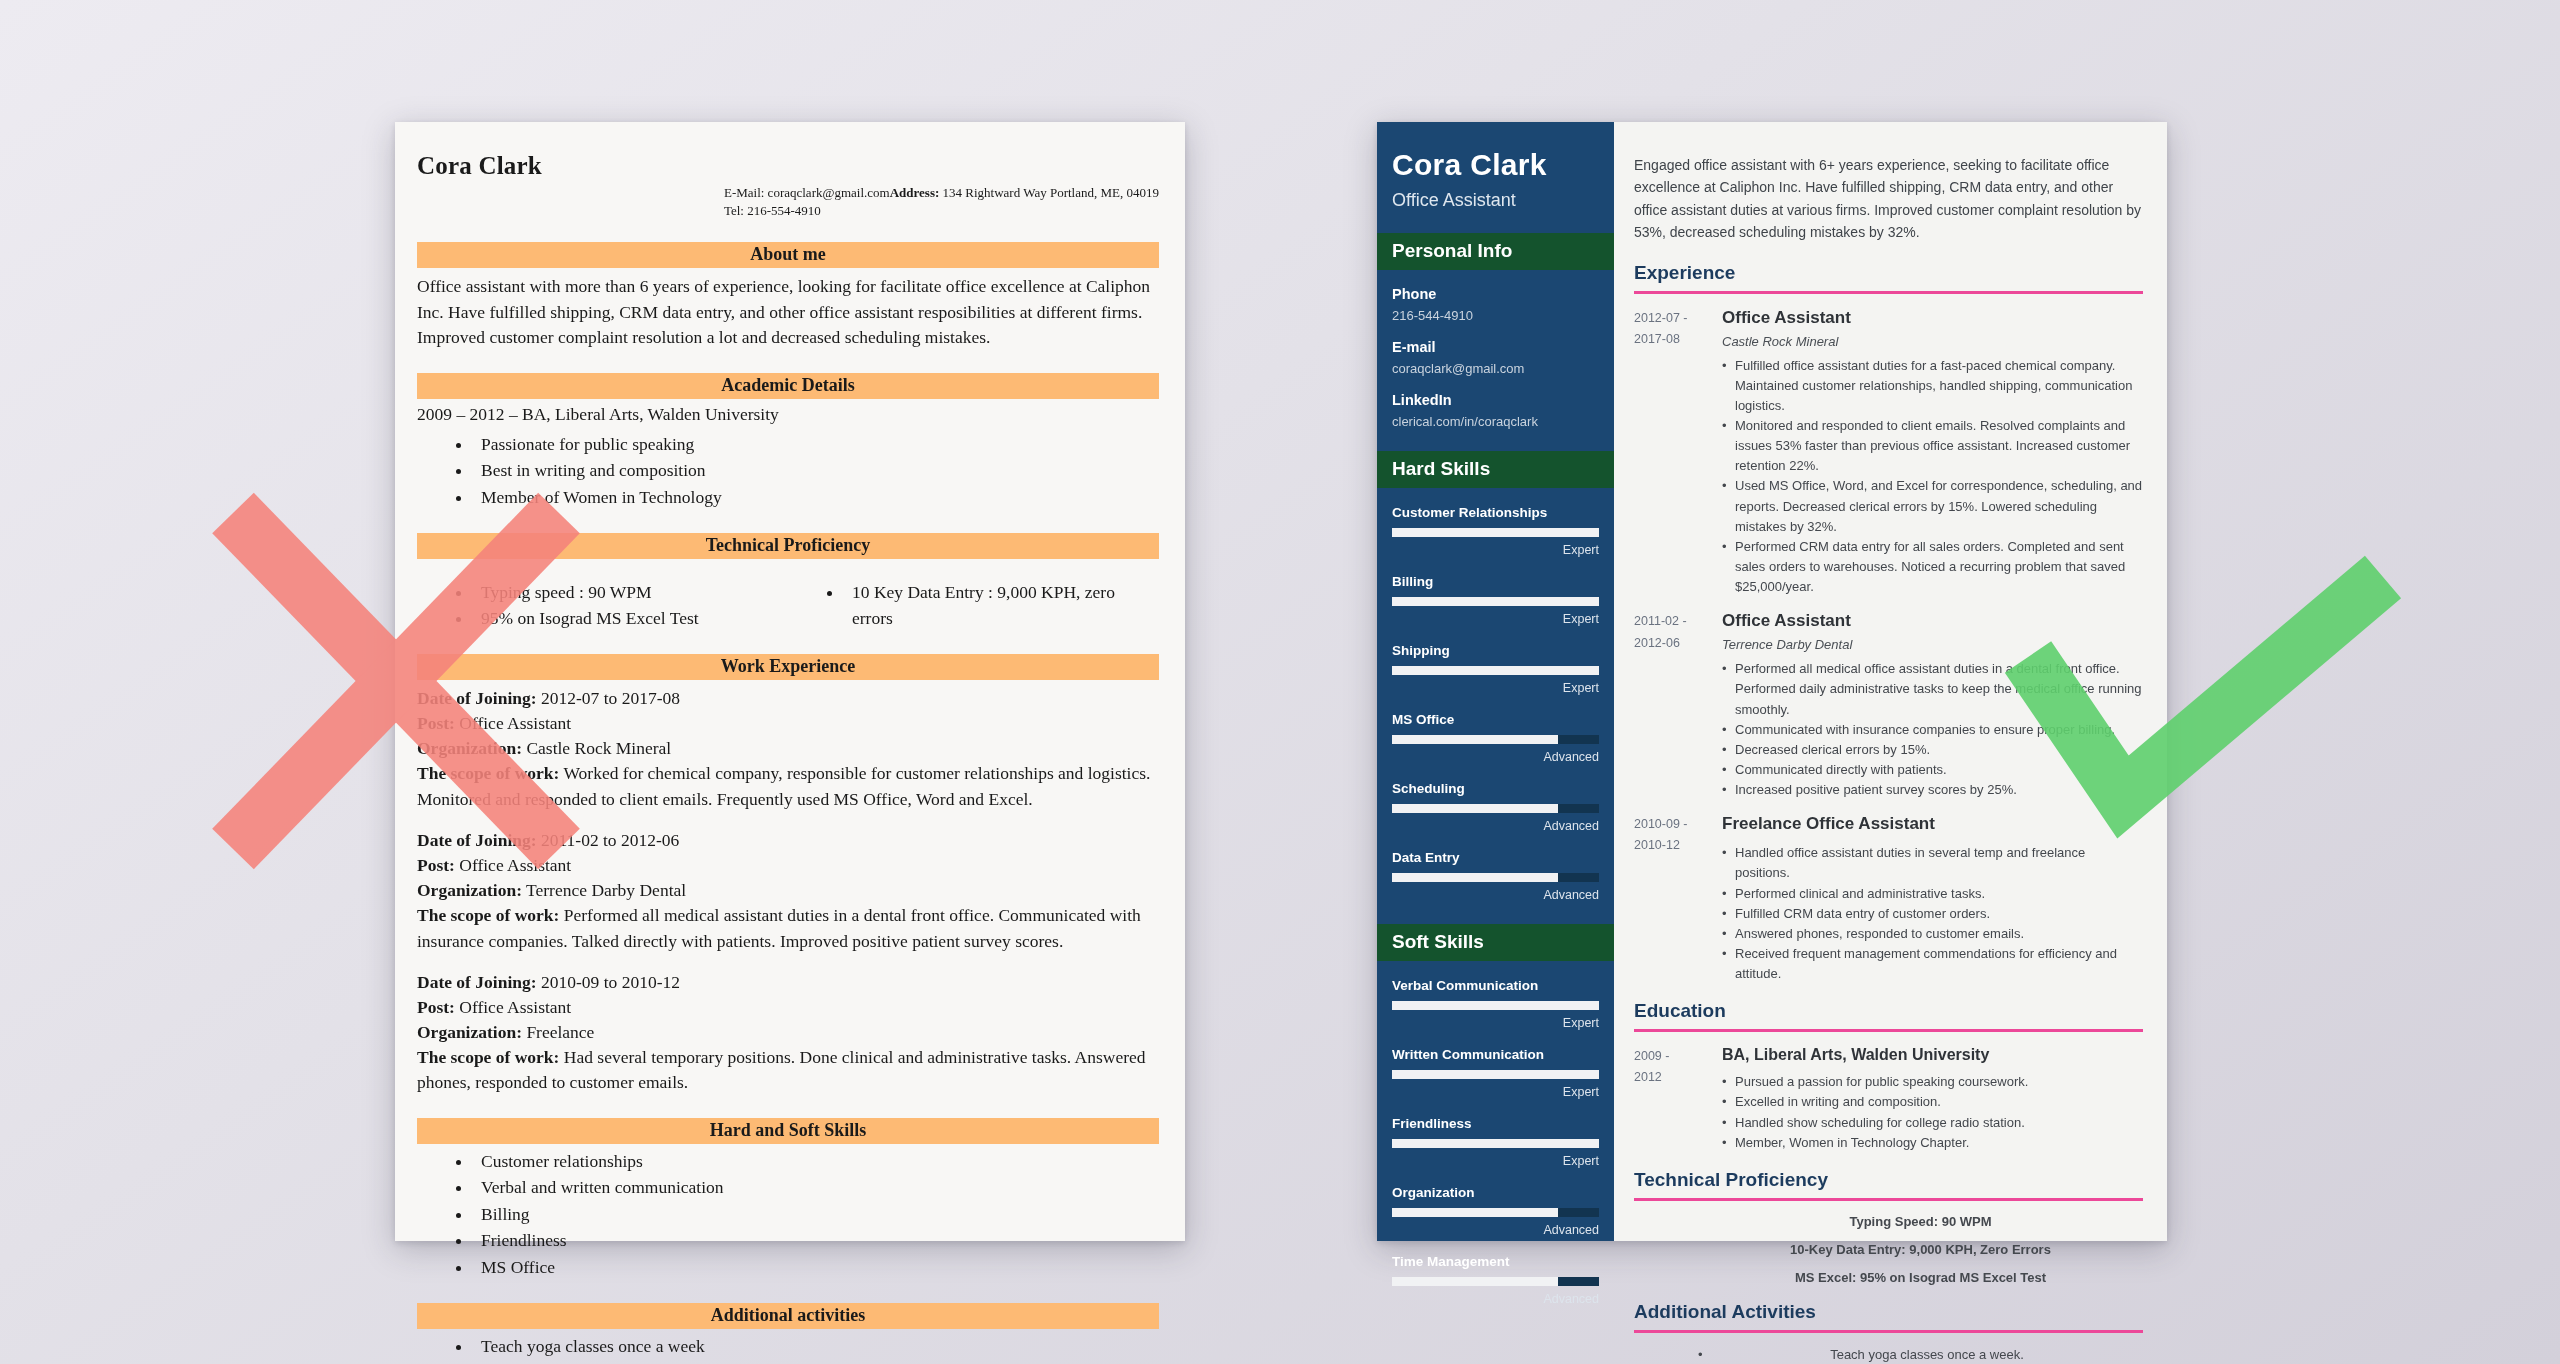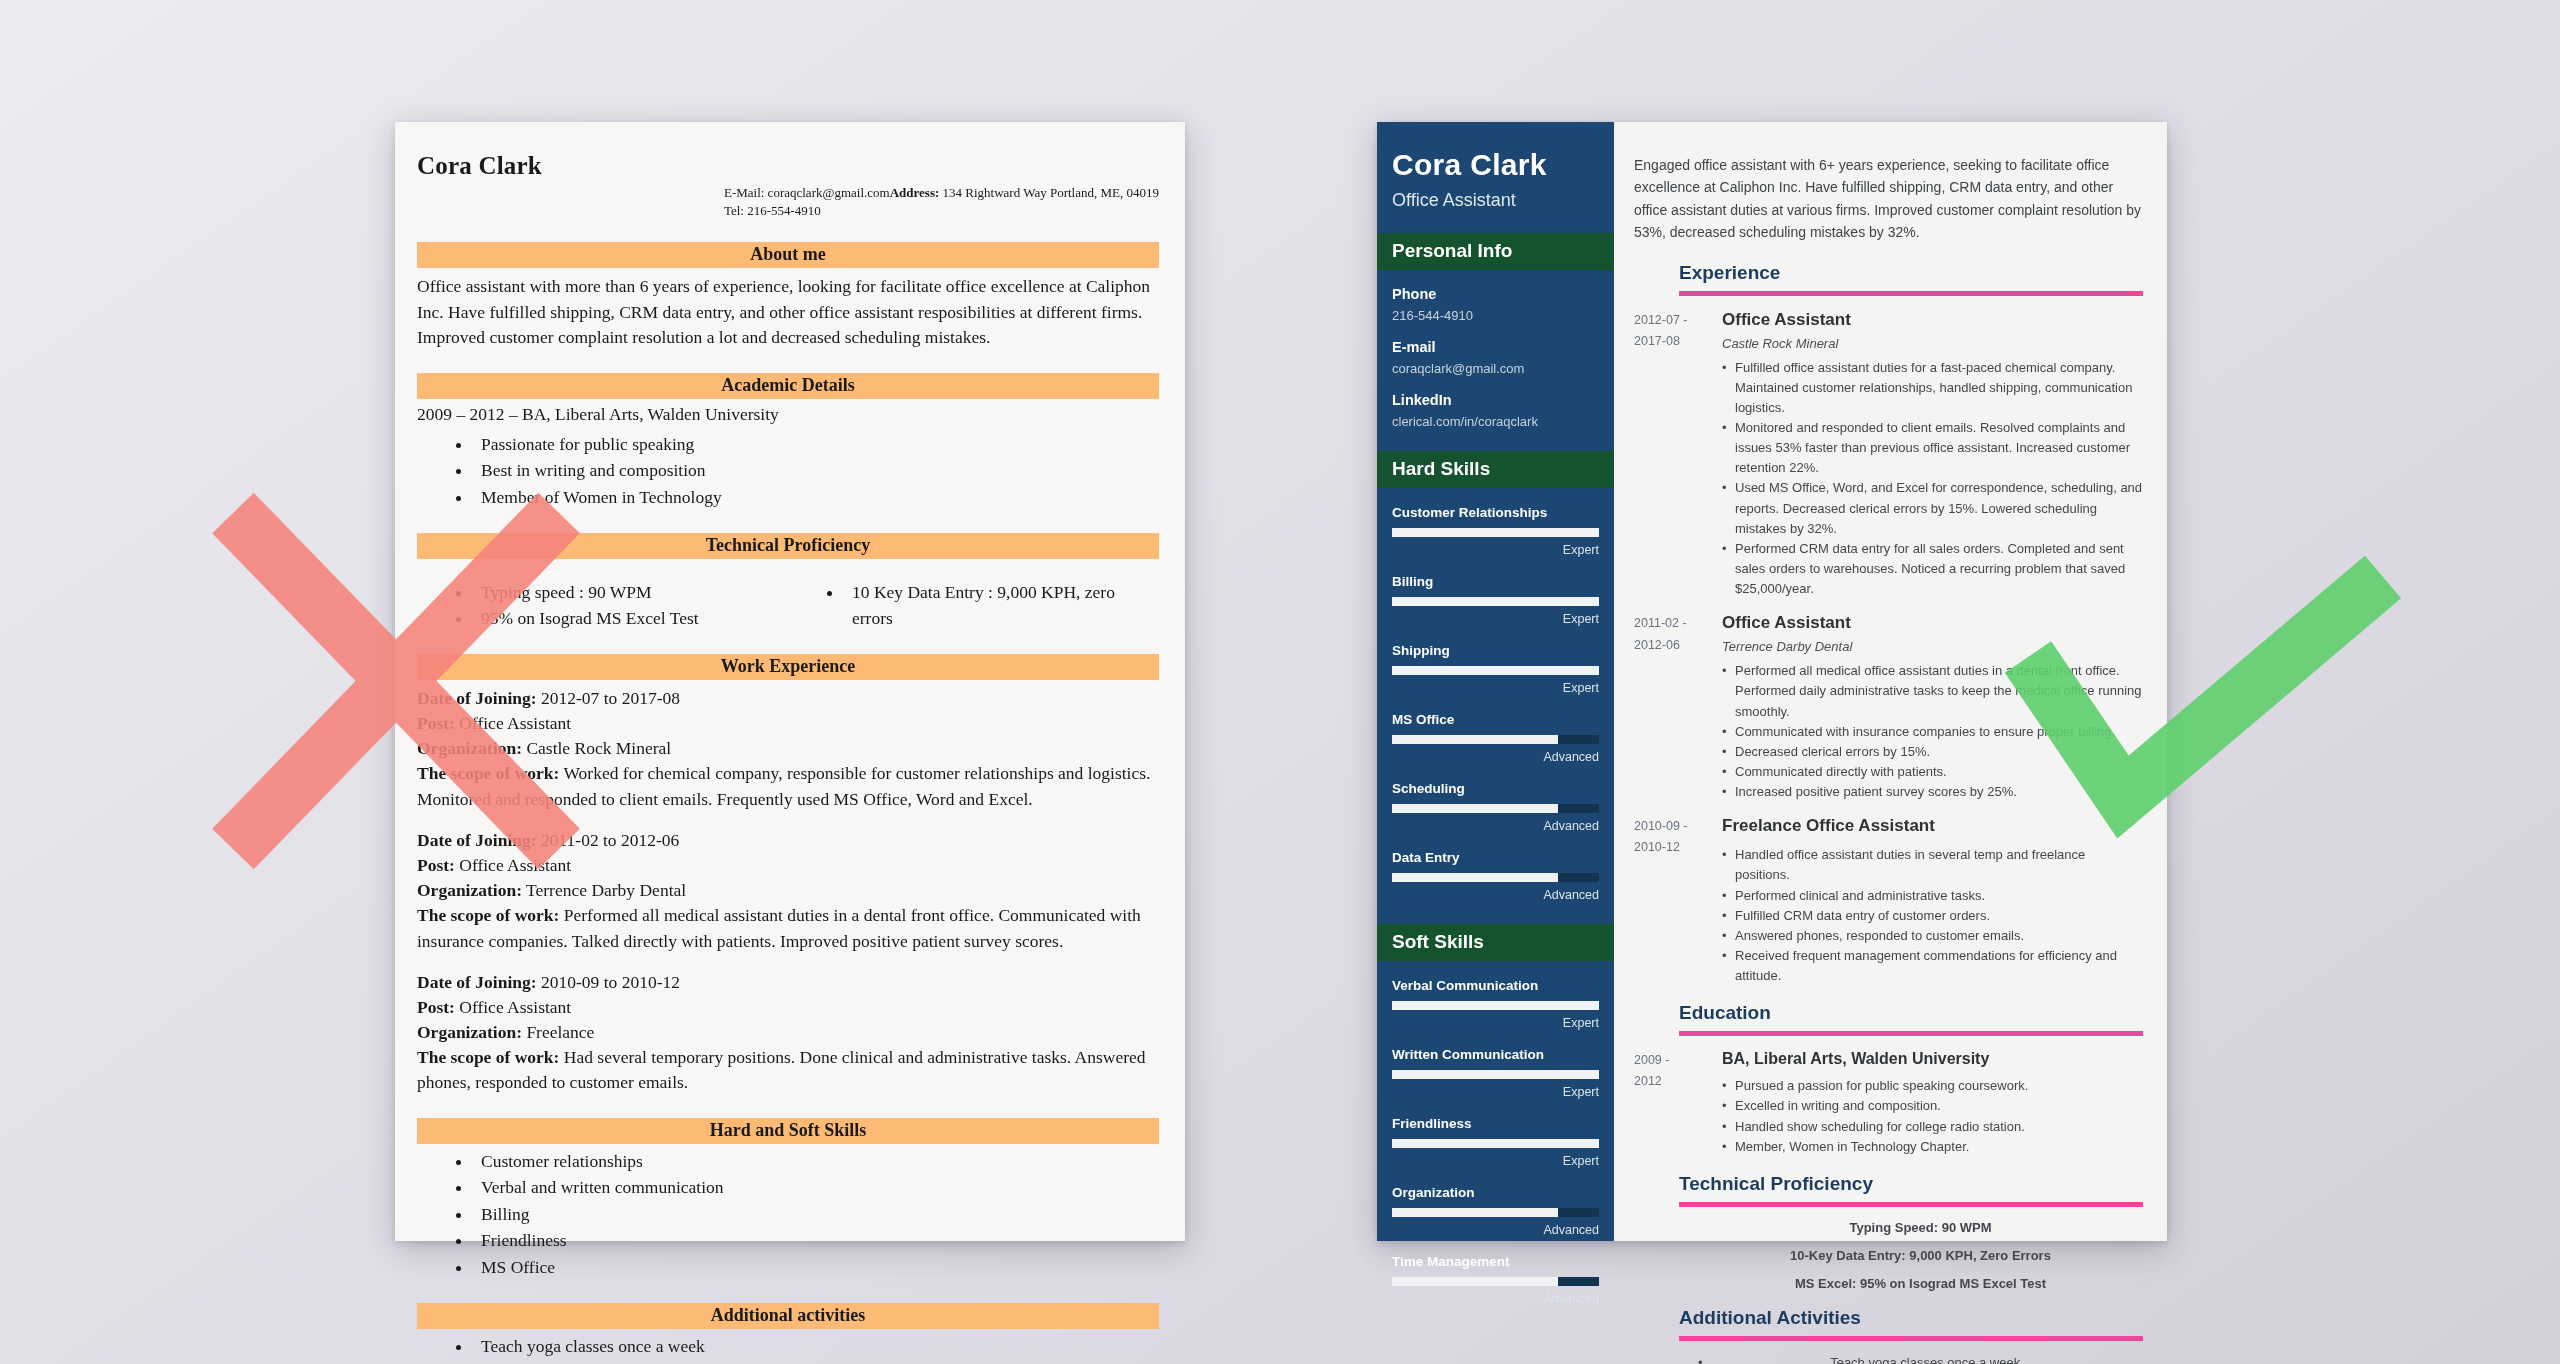--- a/index.html
+++ b/index.html
@@ -48,21 +48,21 @@
   .rr-info-label { font-size:14.5px; font-weight:bold; }
   .rr-info-value { font-size:13px; color:#c9d3de; margin-top:6px; }
   .rr-skill { margin-top:17px; }
   .rr-skill-name { font-size:13.5px; font-weight:bold; }
   .rr-skill-track { background:#123450; height:9px; margin-top:8px; }
   .rr-skill-fill { background:#f1f2f4; height:100%; }
   .rr-skill-level { text-align:right; font-size:12.5px; color:#dde4ec; margin-top:6px; }
 
   .rr-main { flex:1; padding:32px 24px 0 20px; color:#43474d; }
   .rr-summary { font-size:14px; line-height:1.6; color:#3f444a; }
-  .rr-h { font-size:19px; font-weight:bold; color:#1c3b5e; margin-top:18px; padding-bottom:7px; border-bottom:5px solid #ec4899;margin-left:45px; }
+  .rr-h { font-size:19px; font-weight:bold; color:#1c3b5e; margin-top:18px; padding-bottom:7px; border-bottom:3px solid #ec4899; }
   .rr-entry { display:flex; margin-top:14px; }
   .rr-dates { width:88px; min-width:88px; font-size:12.5px; color:#6a7280; line-height:1.7; }
   .rr-entry-body { flex:1; }
   .rr-job-title { font-size:17px; font-weight:bold; color:#2f3338; }
   .rr-company { font-size:13px; font-style:italic; color:#4a4f55; margin-top:6px; }
   .rr-bullets { list-style:none; margin-top:7px; }
   .rr-bullets li { font-size:13px; line-height:1.55; padding-left:13px; position:relative; }
   .rr-bullets li::before { content:"•"; position:absolute; left:0; color:#43474d; }
   .rr-indent { margin-left:64px;text-align:center; }
   .rr-line { font-size:13px; font-weight:bold; color:#44484e; margin-top:13px; }

